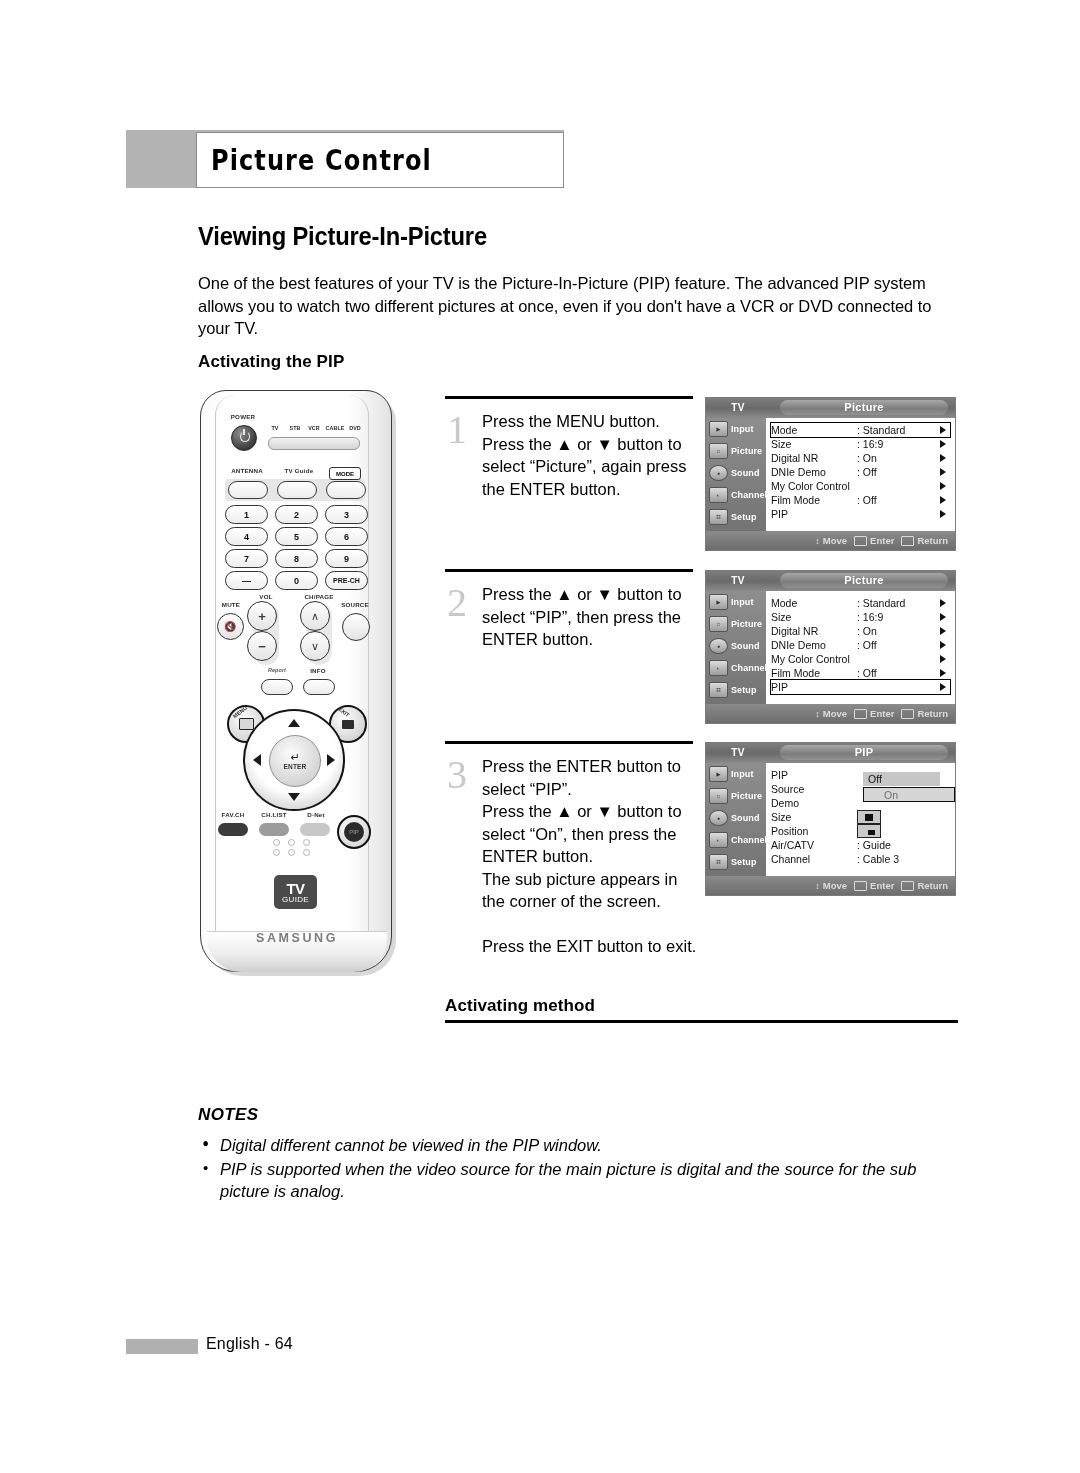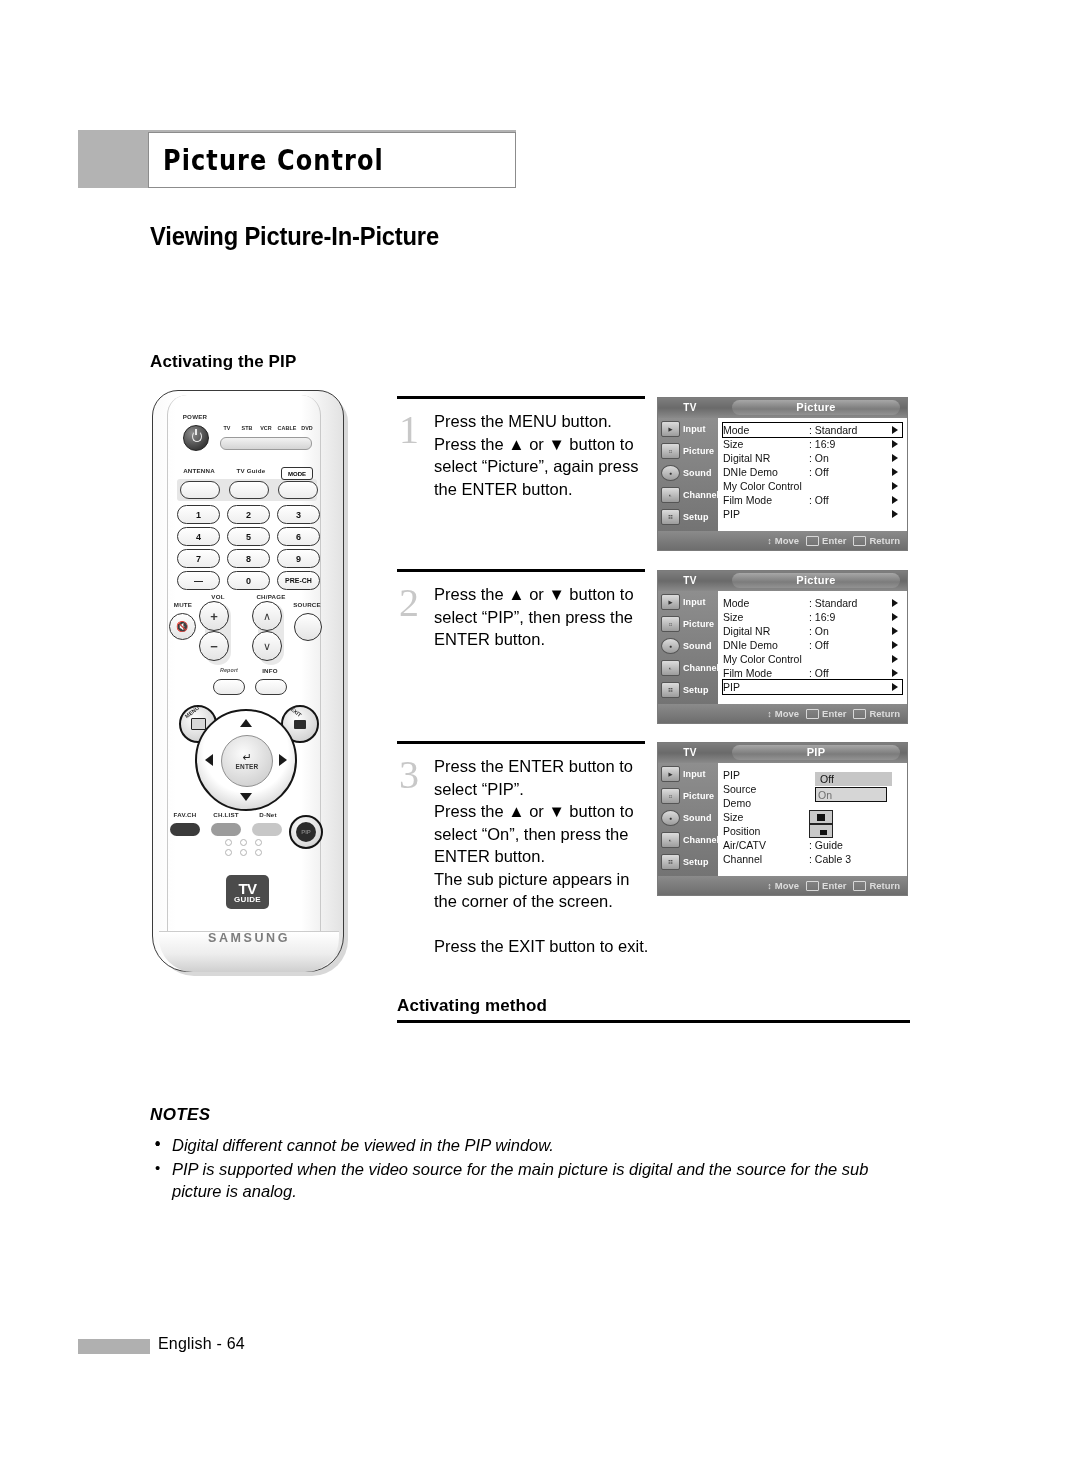--- a/index.html
+++ b/index.html
@@ -4,21 +4,21 @@
 <style>
   html,body{margin:0;padding:0;}
   body{
     width:1080px;height:1473px;
     background:#ffffff;
     font-family:"Liberation Sans", sans-serif;
     color:#000;
     position:relative;
     overflow:hidden;
   }
-  .page{position:absolute;inset:0;}
+  .page{position:absolute;inset:0;margin-left:48px;}
 
   
   .chapter-band{
     position:absolute;left:78px;top:130px;width:438px;height:58px;
     background:#b3b3b3;
   }
   .chapter-box{
     position:absolute;left:148px;top:132px;width:366px;height:54px;
     background:#ffffff;border:1px solid #8c8c8c;
     display:flex;align-items:center;
@@ -152,21 +152,21 @@
   }
   .bot-btn{position:absolute;width:30px;height:13px;border-radius:8px;}
   .ir-dots{position:absolute;left:72px;top:448px;width:44px;height:20px;}
   .ir-dot{position:absolute;width:5px;height:5px;border-radius:50%;border:1px solid #b4b4b4;}
   .tvguide-logo{
     position:absolute;left:73px;top:484px;width:43px;height:34px;border-radius:5px;
     background:#4b4b4b;color:#fff;display:flex;flex-direction:column;
     align-items:center;justify-content:center;line-height:1;
   }
   .tvguide-tv{font-size:15px;font-weight:bold;letter-spacing:-.5px;}
-  .tvguide-g{font-size:8px;font-weight:bold;letter-spacing:.3px;}
+  .tvguide-g{font-size:8px;font-weight:normal;letter-spacing:.3px;}
   .samsung-logo{
     position:absolute;left:46px;top:540px;width:100px;text-align:center;
     font-size:12.5px;font-weight:bold;letter-spacing:2.6px;color:#7d7d7d;
   }
 
   
   .step-rule{position:absolute;height:3px;background:#000;}
   .step-num{
     position:absolute;font-size:40px;color:#c8c8c8;font-weight:normal;
     font-family:"Liberation Serif",serif;
@@ -248,22 +248,22 @@
   .osd-curve{
     position:absolute;left:55px;bottom:0;width:30px;height:19px;
     background:linear-gradient(200deg,transparent 48%,#7a7a7a 50%);
   }
   
   .pip-val-off{
     position:absolute;left:92px;top:4px;width:72px;height:14px;
     background:#c6c6c6;color:#111;font-size:10.5px;padding-left:5px;line-height:14px;
   }
   .pip-val-on{
-    position:absolute;left:92px;top:19px;width:72px;height:15px;
-    background:#d6d6d6;color:#6f6f6f;font-size:10.5px;padding-left:2px;line-height:15px;
+    position:absolute;left:92px;top:19px;width:92px;height:15px;
+    background:#d6d6d6;color:#6f6f6f;font-size:10.5px;padding-left:20px;line-height:15px;
     border:1.4px solid #111;box-sizing:border-box;
   }
   .pip-swatch{
     width:22px;height:12px;border:1.3px solid #222;background:#c9c9c9;
     display:flex;align-items:center;justify-content:center;
   }
   .pip-swatch i{display:block;width:8px;height:7px;background:#111;}
   .pip-swatch.pos i{width:7px;height:5px;margin-left:5px;margin-top:3px;}
 
   
@@ -297,20 +297,21 @@
 <body>
 
 <div class="page">
 
   <div class="chapter-band"></div>
   <div class="chapter-box">
     <div class="chapter-title">Picture Control</div>
   </div>
 
   <div class="section-title">Viewing Picture-In-Picture</div>
+  <div class="intro">One of the best features of your TV is the Picture-In-Picture (PIP) feature. The advanced PIP system allows you to watch two different pictures at once, even if you don't have a VCR or DVD connected to your TV.</div>
   <div class="sub-head">Activating the PIP</div>
 
   <div class="remote-wrap">
     <div class="remote-shadow"></div>
     <div class="remote-body">
       <div class="remote-inner"></div>
 
       <div class="lbl" style="left:22px;top:22px;width:40px;">POWER</div>
       <div class="power-btn">
         <div class="power-glyph"></div>

